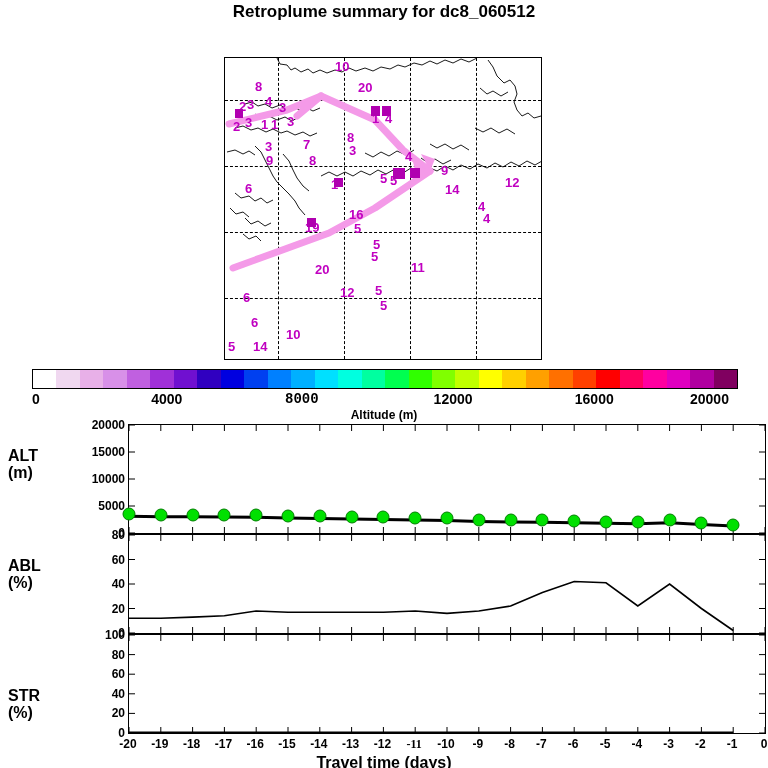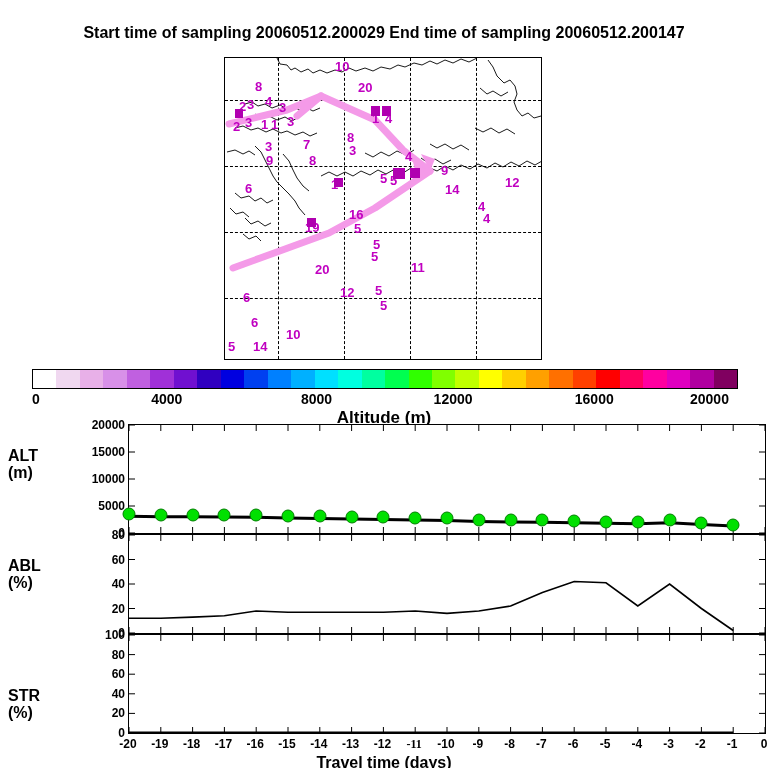--- a/index.html
+++ b/index.html
@@ -101,21 +101,21 @@
     position: absolute;
     top: 391px;
     font-size: 14px;
     font-weight: bold;
   }
   .cb-label {
     position: absolute;
     top: 408px;
     left: 0; width: 768px;
     text-align: center;
-    font-size: 17px;
+    font-size: 12px;
     font-weight: bold;
   }
 
   
   #ts-area {
     position: absolute;
     left: 0; top: 424px;
     width: 768px; height: 344px;
   }
   .panel {
@@ -172,21 +172,21 @@
     border: 1px solid #008000;
     transform: translate(-50%, -50%);
   }
   svg { display: block; }
 </style>
 </head>
 <body>
 
 <div id="root">
 
-  <div class="title-times">Start time of sampling 20060512.200029     End time of sampling 20060512.200147</div>
+  <div class="title-main">Retroplume summary for dc8_060512</div>
 
   <div id="map-panel">
 
     <svg class="coast" width="318" height="303" viewBox="0 0 318 303">
       <g fill="none" stroke="#000" stroke-width="0.9">
         <path d="M52,0 L55,6 L62,7 L66,12 L70,10 L76,14 L83,11 L88,15 L95,12 L102,15 L110,12 L117,14 L124,10 L131,13 L140,10 L148,13 L156,9 L165,11 L173,7 L180,9 L189,5 L197,7 L205,3 L212,6 L220,2 L228,5 L236,1 L244,4 L252,0"></path>
         <path d="M263,2 L268,9 L272,18 L279,25 L285,22 L290,28 L292,36 L289,44 L292,52 L297,58 L303,55 L309,60 L316,58"></path>
         <path d="M20,46 L27,44 L33,48 L40,46 L47,50 L55,47 L62,51 L68,48 L74,52 L80,49 L88,53 L95,50"></path>
         <path d="M30,56 L36,60 L44,58 L52,62 L60,59 L67,63 L72,60"></path>
         <path d="M10,70 L18,68 L26,72 L33,70 L41,74 L48,71 L56,75 L62,73 L70,77 L78,74 L85,78 L92,75"></path>
@@ -313,21 +313,21 @@
       <div class="seg" style="background: rgb(255, 0, 0);"></div>
       <div class="seg" style="background: rgb(255, 0, 96);"></div>
       <div class="seg" style="background: rgb(255, 0, 160);"></div>
       <div class="seg" style="background: rgb(224, 0, 192);"></div>
       <div class="seg" style="background: rgb(176, 0, 160);"></div>
       <div class="seg" style="background: rgb(128, 0, 96);"></div>
     </div>
   <div id="colorbar-ticks">
       <div class="cb-tick" style="left: 32px;">0</div>
       <div class="cb-tick" style="left: 151.2px;">4000</div>
-      <div class="cb-tick" style="left: 301px;">8000</div>
+      <div class="cb-tick" style="left: 285px; font-family: Liberation Mono, monospace;">8000</div>
       <div class="cb-tick" style="left: 433.6px;">12000</div>
       <div class="cb-tick" style="left: 574.8px; text-align: right;">16000</div>
       <div class="cb-tick" style="left: 690px;">20000</div>
     </div>
   <div class="cb-label">Altitude (m)</div>
 
   <div id="ts-area">
 
     <div class="axis-name" id="alt-name">
       <div>ALT</div>

